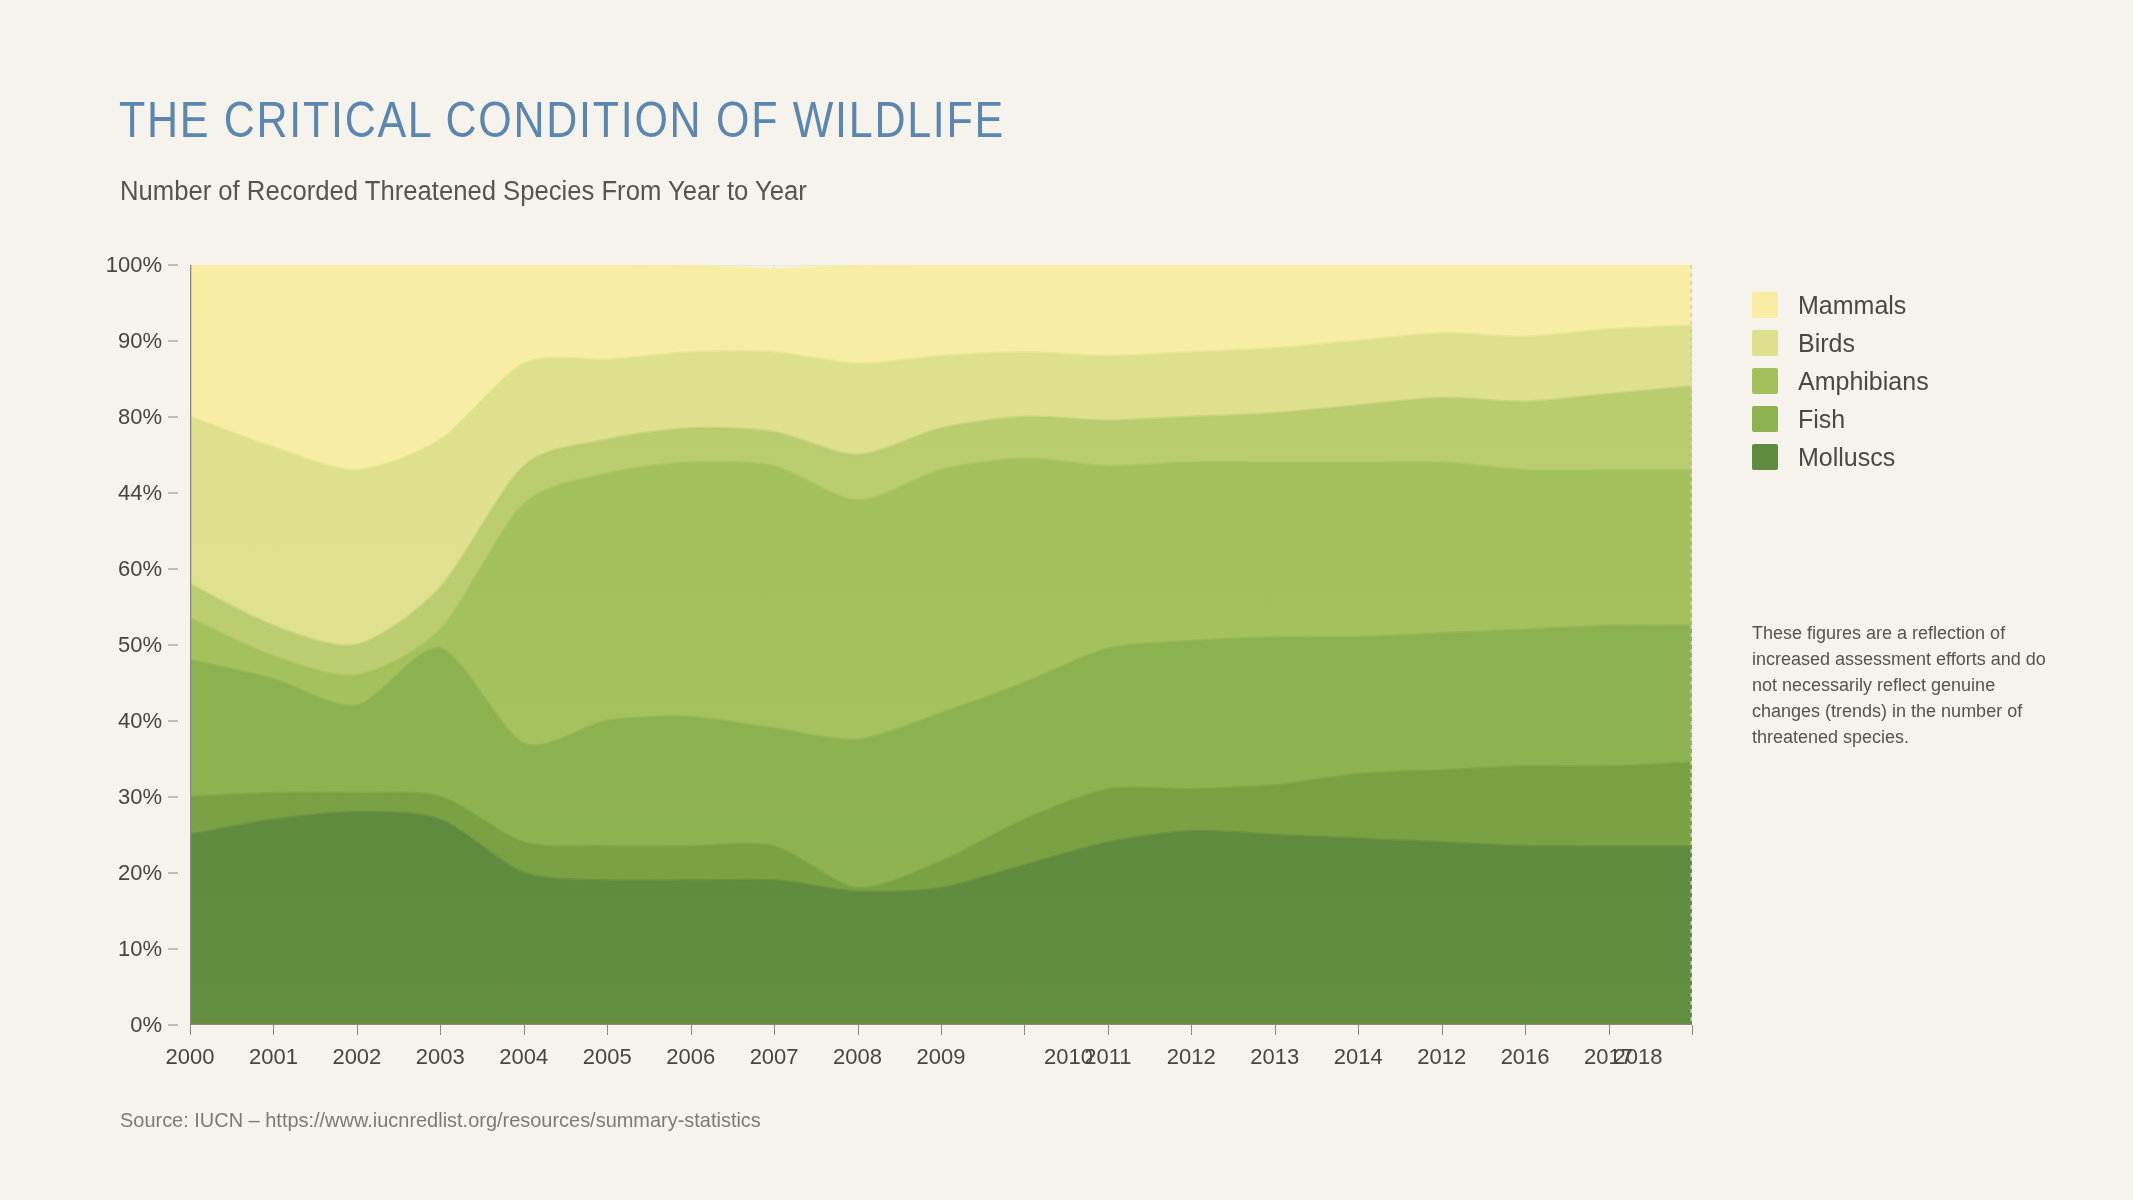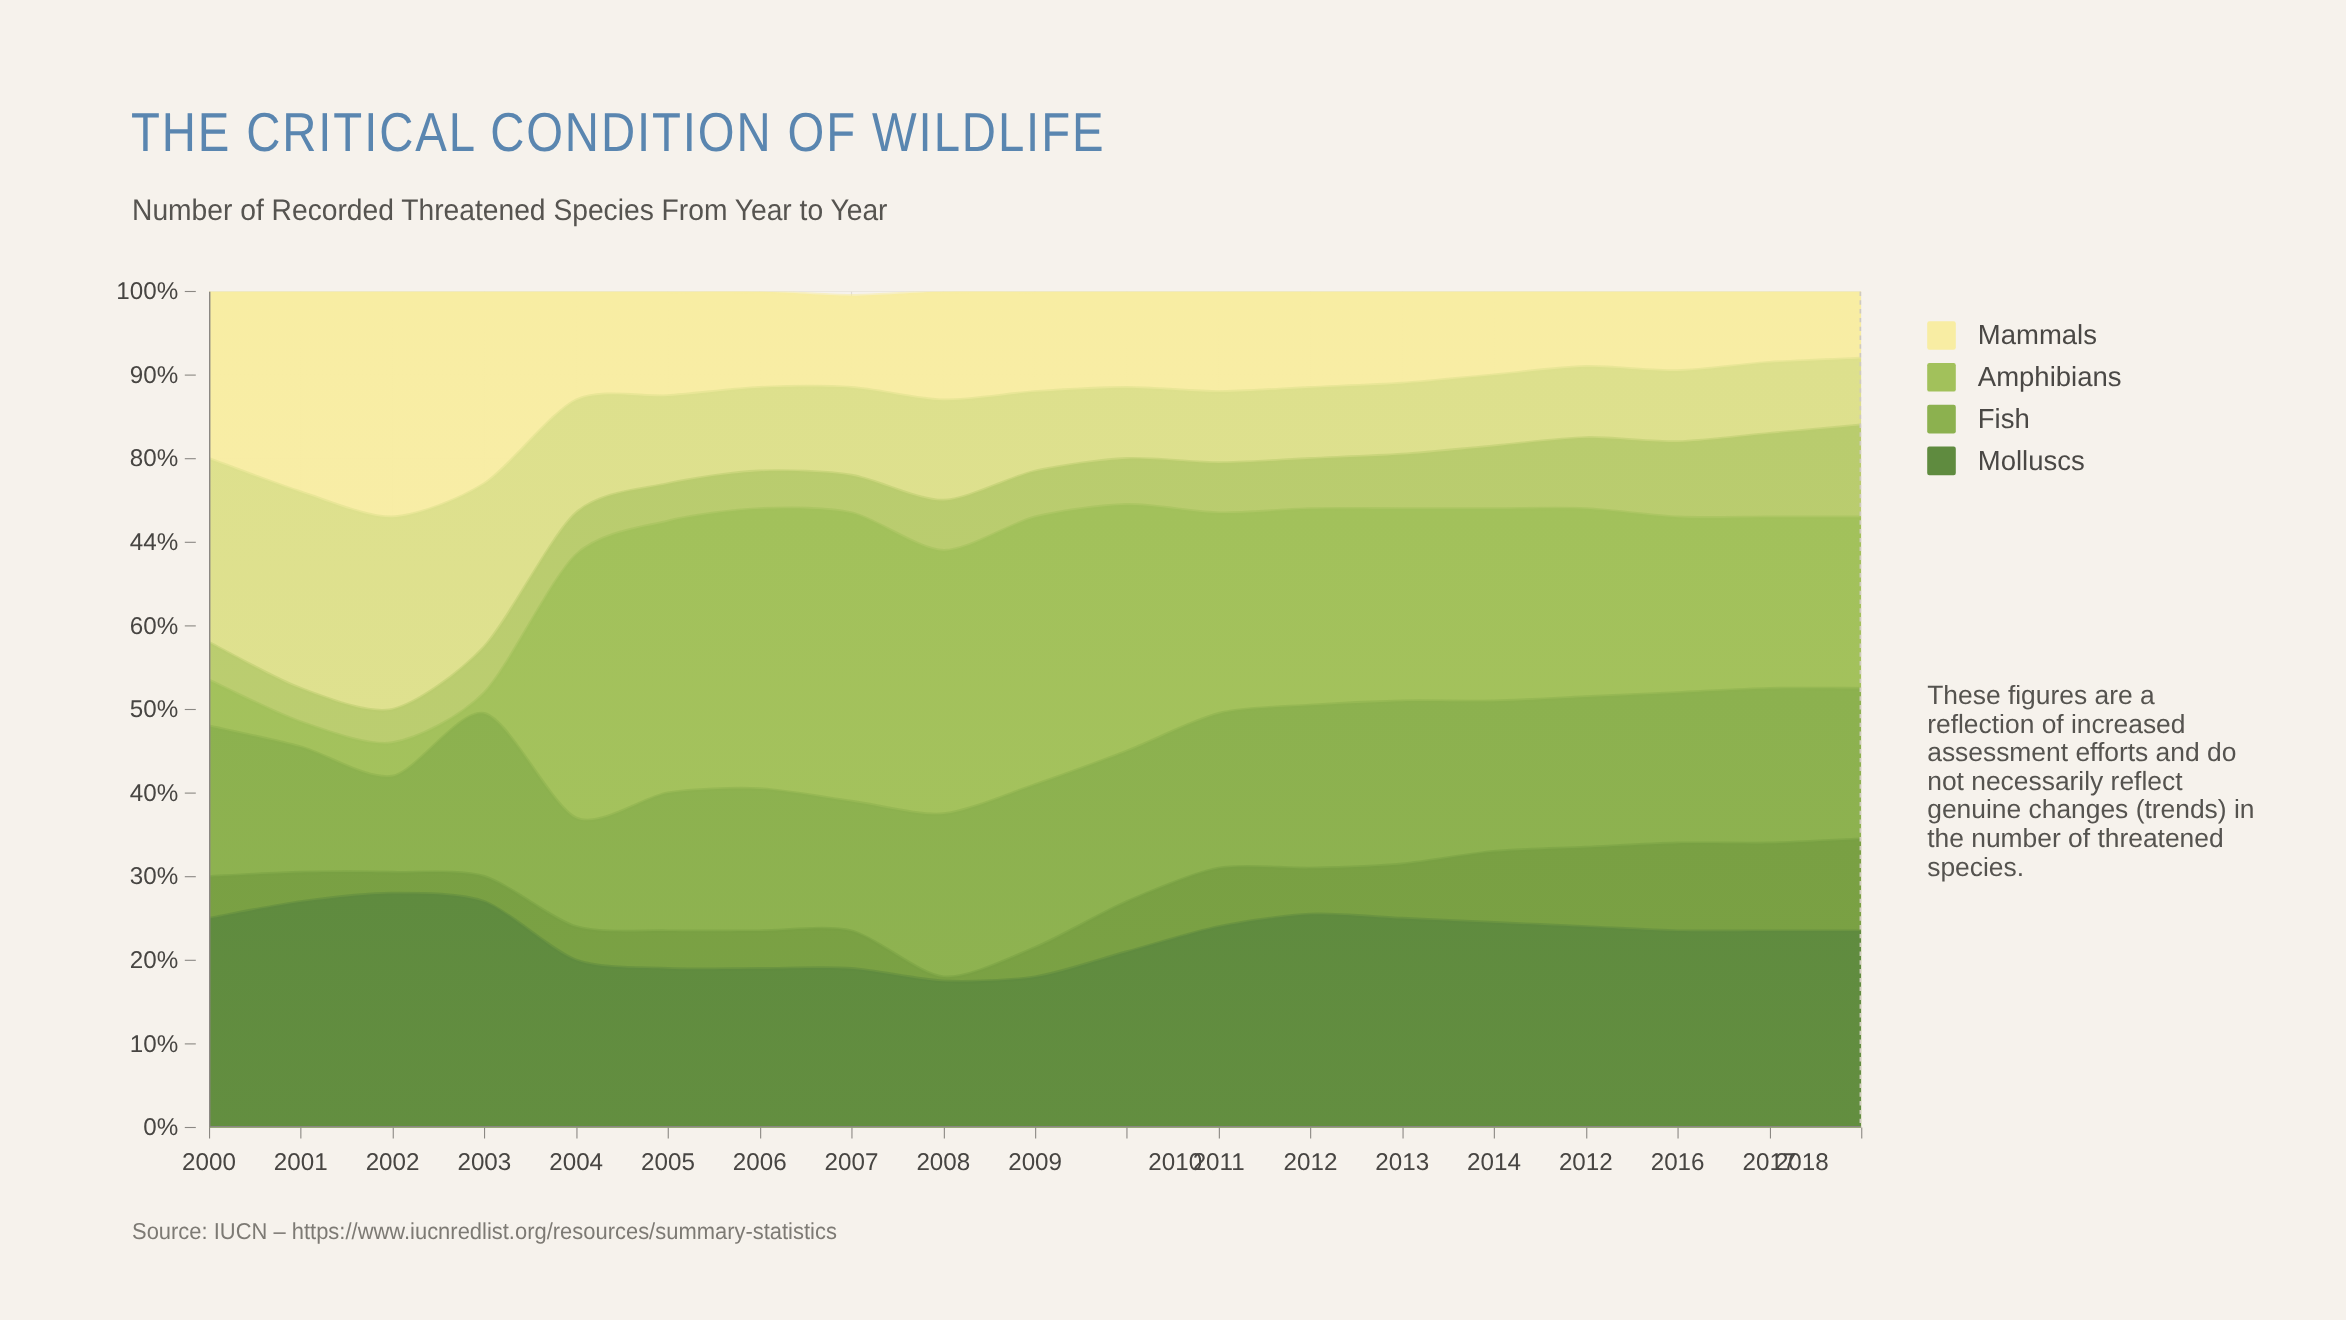--- a/index.html
+++ b/index.html
@@ -133,21 +133,21 @@
     white-space: nowrap;
     line-height: 1;
   }
 
   
   #note {
     position: absolute;
     left: 1752px;
     top: 620px;
     width: 300px;
-    font-size: 24px;
+    font-size: 18px;
     line-height: 26px;
     color: #55534f;
   }
 
   
   #source {
     position: absolute;
     left: 120px;
     top: 1108px;
     font-size: 21px;
@@ -314,20 +314,24 @@
       <div class="xtickmark" style="left: 1502px;"></div>
       <div class="xtick" style="left: 1448px;">2018</div>
     </div>
 
   <div id="legend">
       <div class="legend-item">
         <span class="legend-swatch" style="background: rgb(248, 237, 163);"></span>
         <span class="legend-label">Mammals</span>
       </div>
       <div class="legend-item">
+        <span class="legend-swatch" style="background: rgb(221, 224, 141);"></span>
+        <span class="legend-label">Birds</span>
+      </div>
+      <div class="legend-item">
         <span class="legend-swatch" style="background: rgb(162, 193, 91);"></span>
         <span class="legend-label">Amphibians</span>
       </div>
       <div class="legend-item">
         <span class="legend-swatch" style="background: rgb(140, 177, 79);"></span>
         <span class="legend-label">Fish</span>
       </div>
       <div class="legend-item">
         <span class="legend-swatch" style="background: rgb(95, 139, 63);"></span>
         <span class="legend-label">Molluscs</span>

